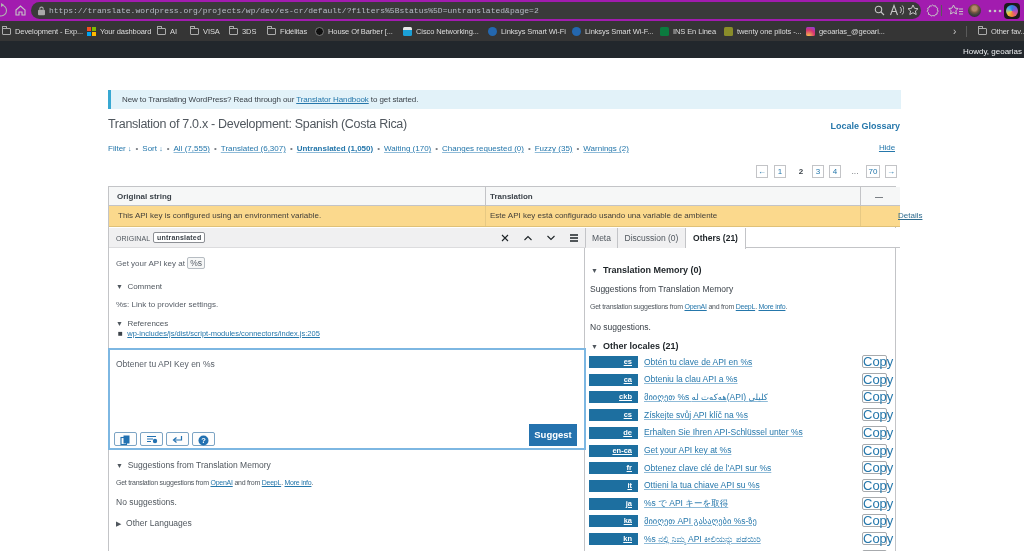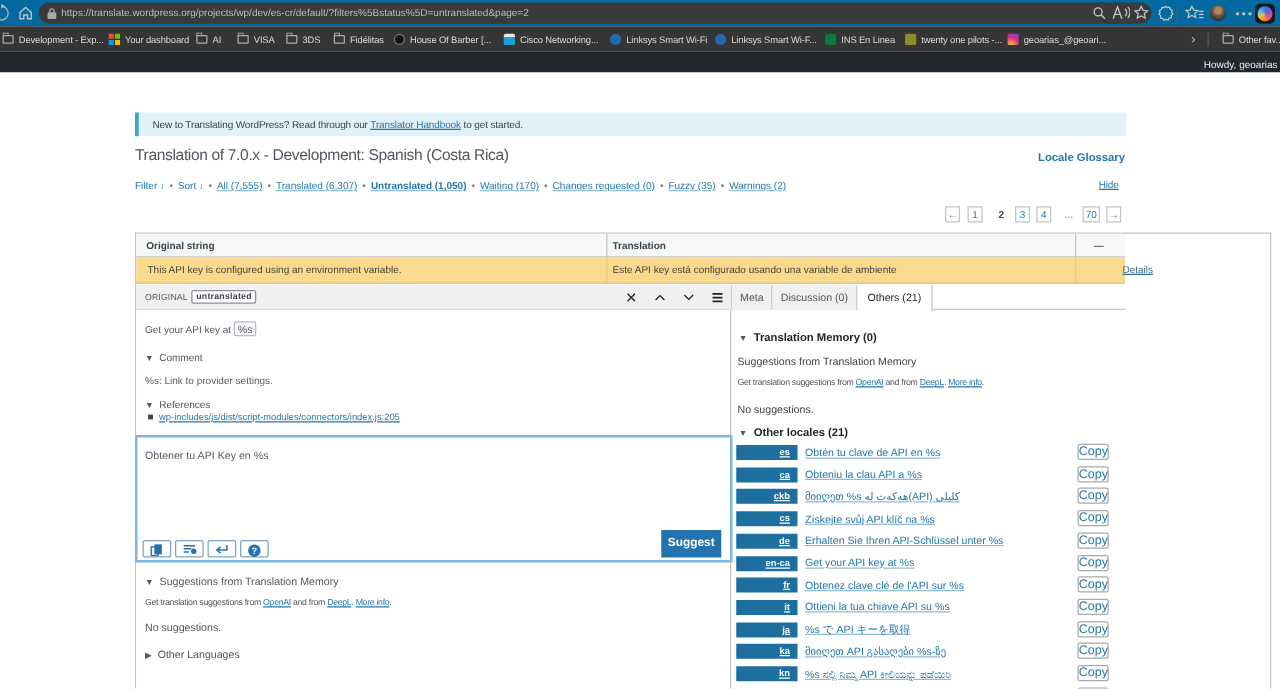--- a/index.html
+++ b/index.html
@@ -2,21 +2,21 @@
 <html><head>
 <meta charset="utf-8">
 <style>
   * { margin:0; padding:0; box-sizing:border-box; }
   html,body { width:1024px; height:551px; overflow:hidden; }
   body { font-family:"Liberation Sans", sans-serif; background:#fff; position:relative; }
   .abs { position:absolute; }
   svg { display:block; }
 
   
-  #toolbar { left:0; top:0; width:1024px; height:21px; background:#0369a1; }
+  #toolbar { left:0; top:0; width:1024px; height:21px; background:#a21caf;font-family:Liberation Mono, monospace; }
   #pill { left:31px; top:2px; width:890px; height:17px; background:#3a3a3a; border-radius:9px; }
   #url { left:49px; top:4px; font-size:8px; color:#b6bdc6; line-height:14px; }
   #bookmarks { left:0; top:21px; width:1024px; height:20px; background:#353535; }
   .bm { position:absolute; top:0; height:20px; display:flex; align-items:center; font-size:7.5px; letter-spacing:-0.1px; color:#dcdcdc; white-space:nowrap; }
   .bm .ic { margin-right:4px; flex:none; }
   .folder { width:9px; height:7px; border:1px solid #ababab; border-radius:1px; position:relative; margin-top:1px; }
   .folder:before { content:""; position:absolute; left:-1px; top:-3px; width:3px; height:2px; border:1px solid #ababab; border-bottom:none; border-radius:1px 1px 0 0; }
   .sq { width:9px; height:9px; border-radius:1.5px; }
   #adminbar { left:0; top:41px; width:1024px; height:17px; background:#22272c; color:#eceef0; font-size:8px; }
   #howdy { right:2px; top:6px; position:absolute; }
@@ -34,50 +34,50 @@
   #title { left:108px; top:59px; font-size:12.5px; color:#50575e; font-weight:400; letter-spacing:-0.3px; }
   #lglossary { right:124px; top:63px; font-size:9px; font-weight:bold; color:#2577ab; }
   #filters { left:108px; top:86px; font-size:8px; color:#646970; }
   #filters a { color:#2577ab; text-decoration:underline; text-decoration-color:#8fbbd8; }
   #filters b a { font-weight:bold; }
   .sep { color:#787c82; margin:0 4px; }
   .pbox { position:absolute; height:13px; line-height:12px; border:1px solid #c3c4c7; background:#fff; color:#2577ab; font-size:8px; text-align:center; }
   .ptxt { position:absolute; height:13px; line-height:13px; font-size:8.5px; text-align:center; }
 
   
-  #tbl { left:108px; top:128px; width:909px; height:365px; border:1px solid #c3c4c7; border-bottom:none; }
+  #tbl { left:108px; top:128px; width:788px; height:365px; border:1px solid #c3c4c7; border-bottom:none; }
   #thead { position:absolute; left:0; top:0; width:791px; height:19px; background:#f6f7f7; border-bottom:1px solid #c3c4c7; font-size:8px; font-weight:bold; color:#3c434a; }
   .vline { position:absolute; top:0; width:1px; background:#c3c4c7; }
   #yrow { position:absolute; left:0; top:19px; width:791px; height:21px; background:#fbd98d; border-bottom:1px solid #dfc178; font-size:8px; color:#44403a; }
   #yrow a { color:#2e6b8f; text-decoration:underline;padding-left:30px; }
 
   
   #edhead { position:absolute; left:0; top:41px; width:477px; height:20px; background:#f0f0f1; border-bottom:1px solid #dcdcde; border-right:1px solid #c3c4c7; color:#50575e; }
   #edhead .lbl { position:absolute; left:7px; top:7px; font-size:7px; letter-spacing:0.1px; }
   .chip { position:absolute; left:44px; top:4px; border:1px solid #8c8f94; border-radius:2px; background:#fff; font-size:7px; font-weight:bold; color:#3c434a; padding:1px 3px; letter-spacing:0.2px; }
   .edico { position:absolute; top:3px; width:14px; height:14px; }
   #lpanel { position:absolute; left:0; top:61px; width:476px; height:304px; background:#fff; border-right:1px solid #c3c4c7; font-size:8.5px; color:#50575e; }
   .code { border:1px solid #b6bcc2; background:#f6f7f7; border-radius:2px; padding:0 2px; font-size:8.5px; }
   #txtbox { position:absolute; left:-1px; top:100px; width:478px; height:102px; border:2px solid #7db7e2; background:#fff; }
   .mini { position:absolute; top:82px; width:23px; height:14px; border:1px solid #7ca4c4; border-radius:2px; background:#fdfdfd; }
   .mini svg { margin:2px auto 0; }
   #suggest { position:absolute; left:419px; top:74px; width:48px; height:22px; background:#2472ae; color:#fff; font-size:9.5px; font-weight:bold; text-align:center; line-height:22px; }
 
   
   #tabs { position:absolute; left:477px; top:41px; width:314px; height:20px; background:#fff; border-bottom:1px solid #c3c4c7; font-size:8.5px; color:#50575e; }
   .tab { position:absolute; top:0; height:20px; line-height:20px; text-align:center; background:#f0f0f1; border-right:1px solid #c3c4c7; }
-  #tab3 { background:#fff; font-weight:normal; color:#1d2327; border-left:none; height:21px; }
+  #tab3 { background:#fff; font-weight:bold; color:#1d2327; border-left:none; height:21px; }
   #sidebar { position:absolute; left:477px; top:61px; width:314px; height:304px; color:#3c434a; }
   .shead { font-weight:bold; font-size:9px; color:#1d2327; }
   .small { font-size:7px; letter-spacing:-0.25px; color:#50575e; }
   .small a { color:#2577ab; text-decoration:underline; }
   .lrow { position:absolute; left:0; height:17.7px; width:314px; }
   .badge { position:absolute; left:3px; top:1px; width:49px; height:12px; background:#1d6fa0; color:#fff; font-size:7.5px; font-weight:bold; text-align:right; line-height:12px; padding-right:6px;text-decoration:underline; }
   .llink { position:absolute; left:58px; top:1.5px; font-size:8.5px; color:#2577ab; text-decoration:underline; text-decoration-color:#8fbbd8; white-space:nowrap; }
-  .copy { position:absolute; left:276px; top:0px; width:25px; height:13px; border:1px solid #a7aaad; border-radius:2px; background:#fff; color:#2577ab; font-size:10px; text-align:center; line-height:12px; }
+  .copy { position:absolute; left:276px; top:0px; width:25px; height:13px; border:1px solid #a7aaad; border-radius:2px; background:#fff; color:#2577ab; font-size:13px; text-align:center; line-height:12px; }
   .tri { font-size:7px; color:#50575e; }
 </style>
 </head>
 <body>
 
   <div id="toolbar" class="abs">
     <div id="pill" class="abs"></div>
 
     <svg class="abs" style="left:-7px;top:3px" width="16" height="15" viewBox="0 0 16 15">
       <path d="M8 2 a5.5 5.5 0 1 1 -5.5 5.5" fill="none" stroke="#b2b2b2" stroke-width="1.1"></path>

